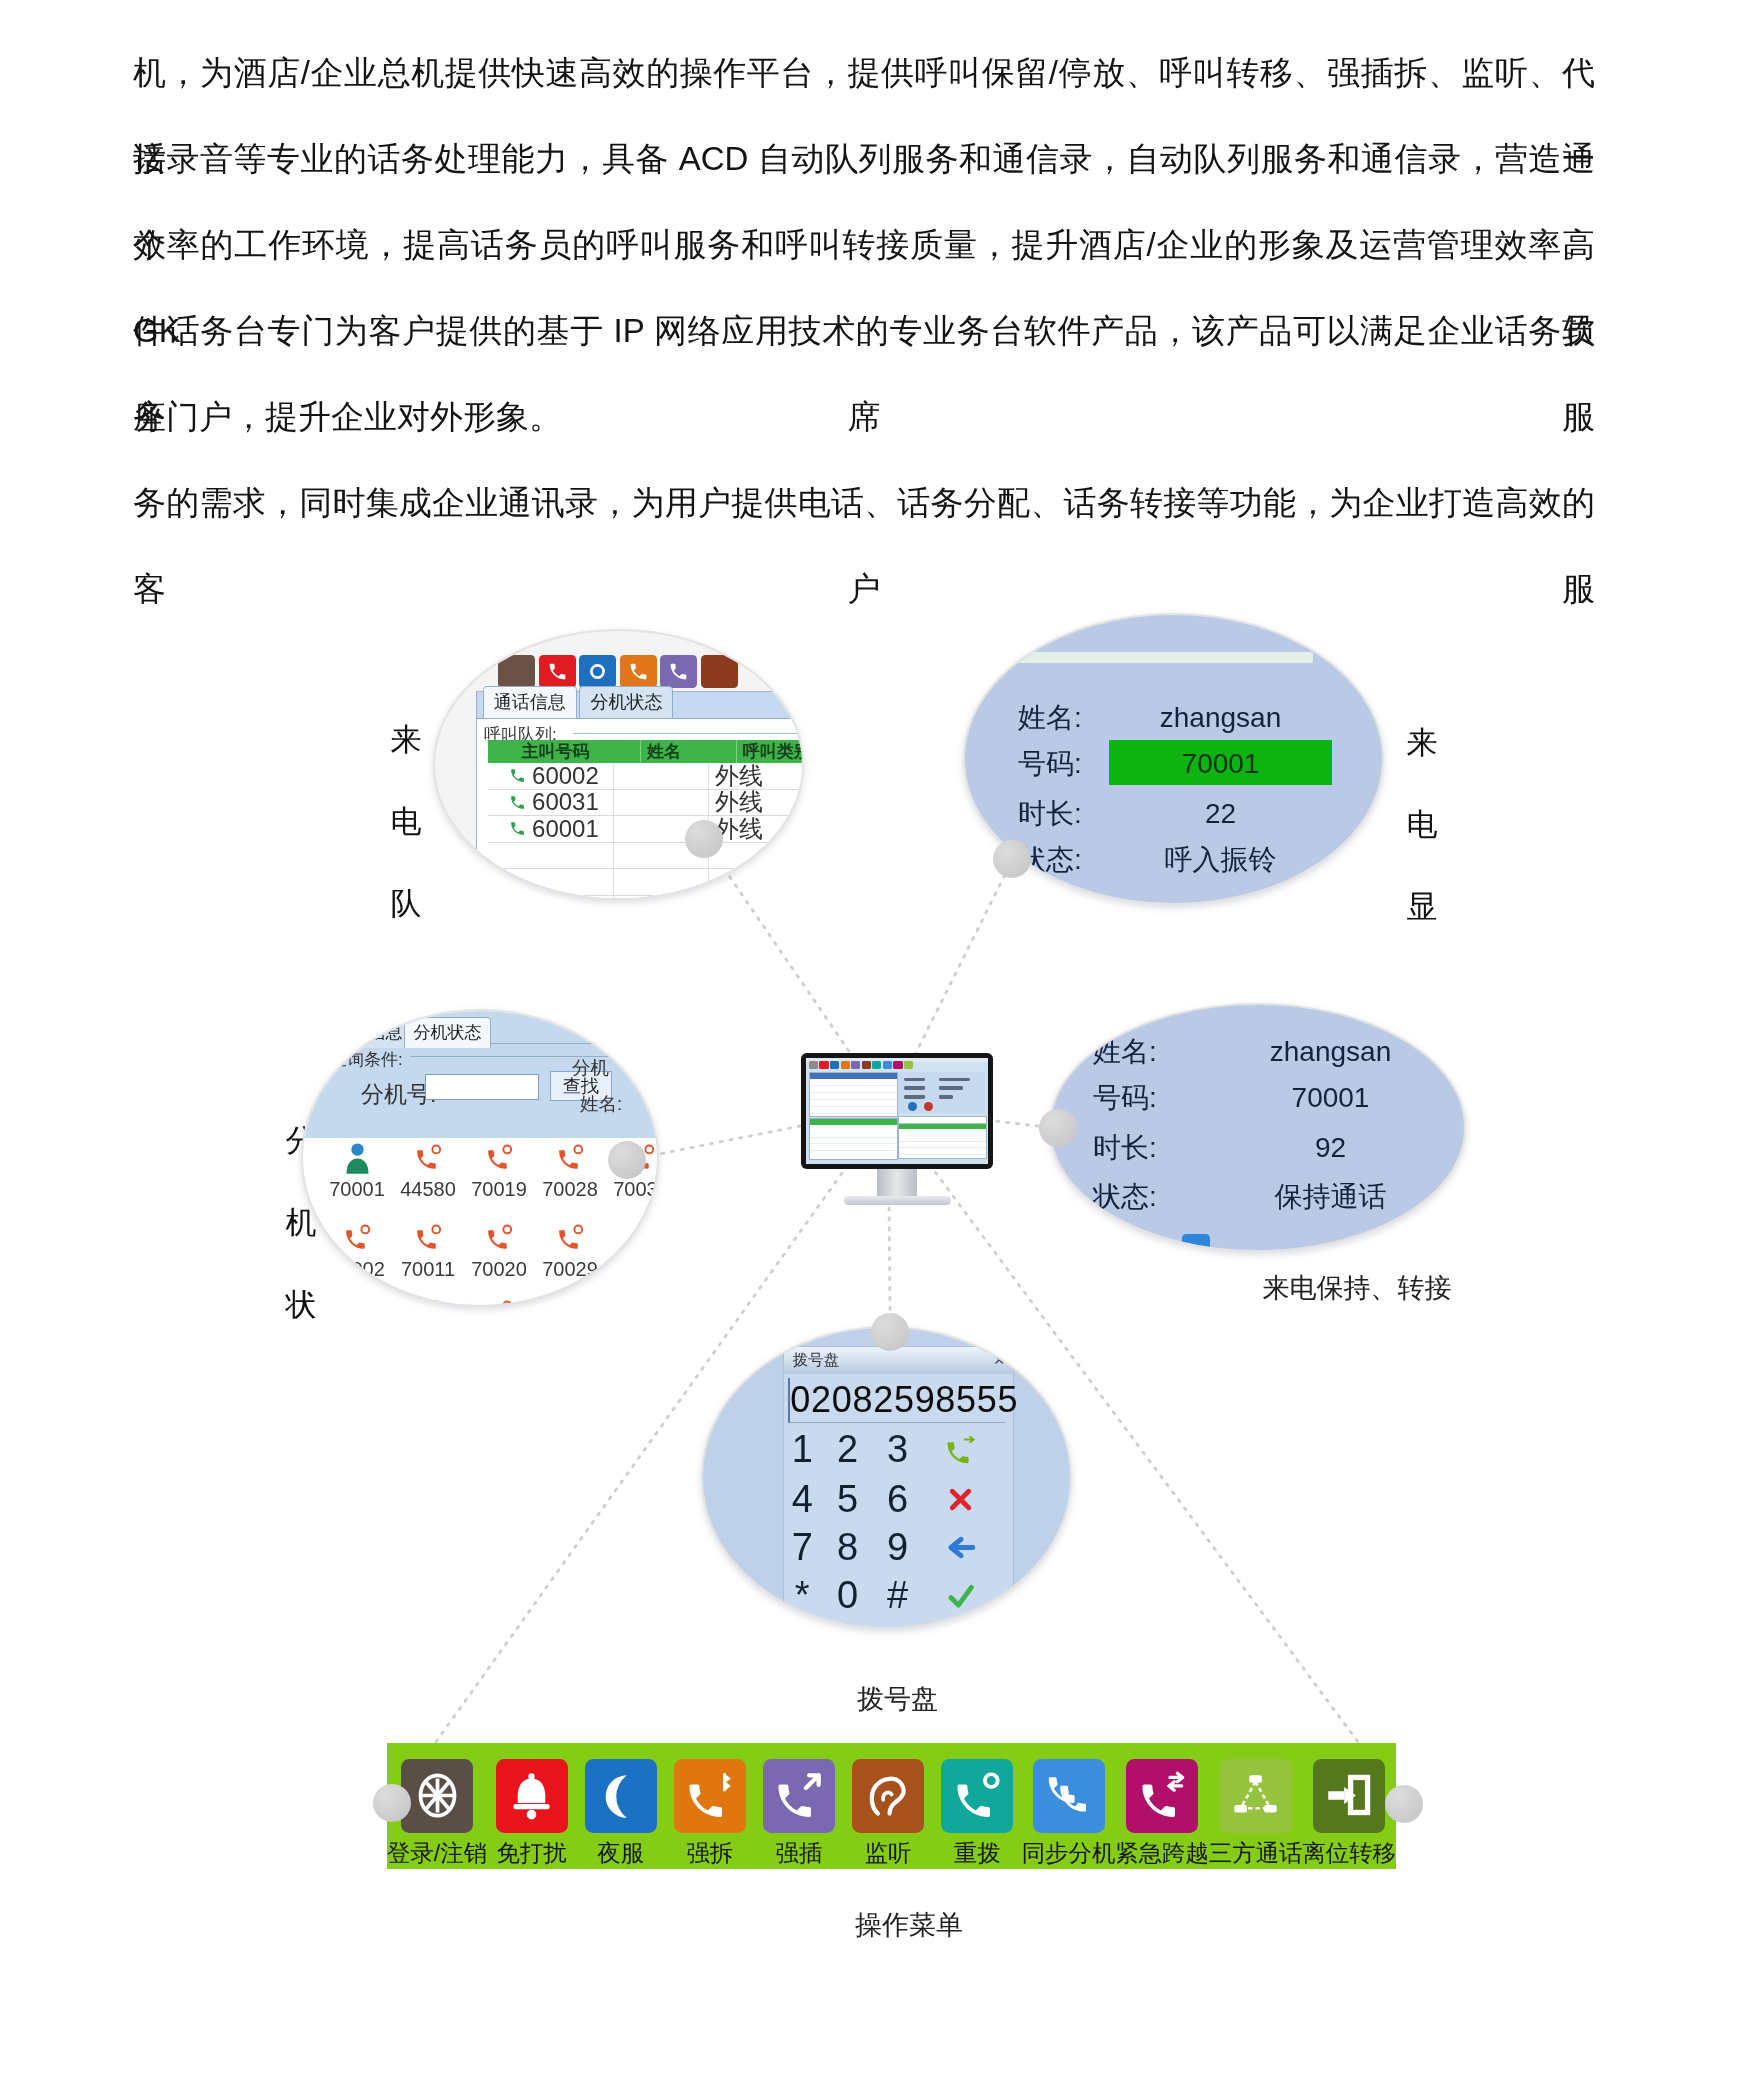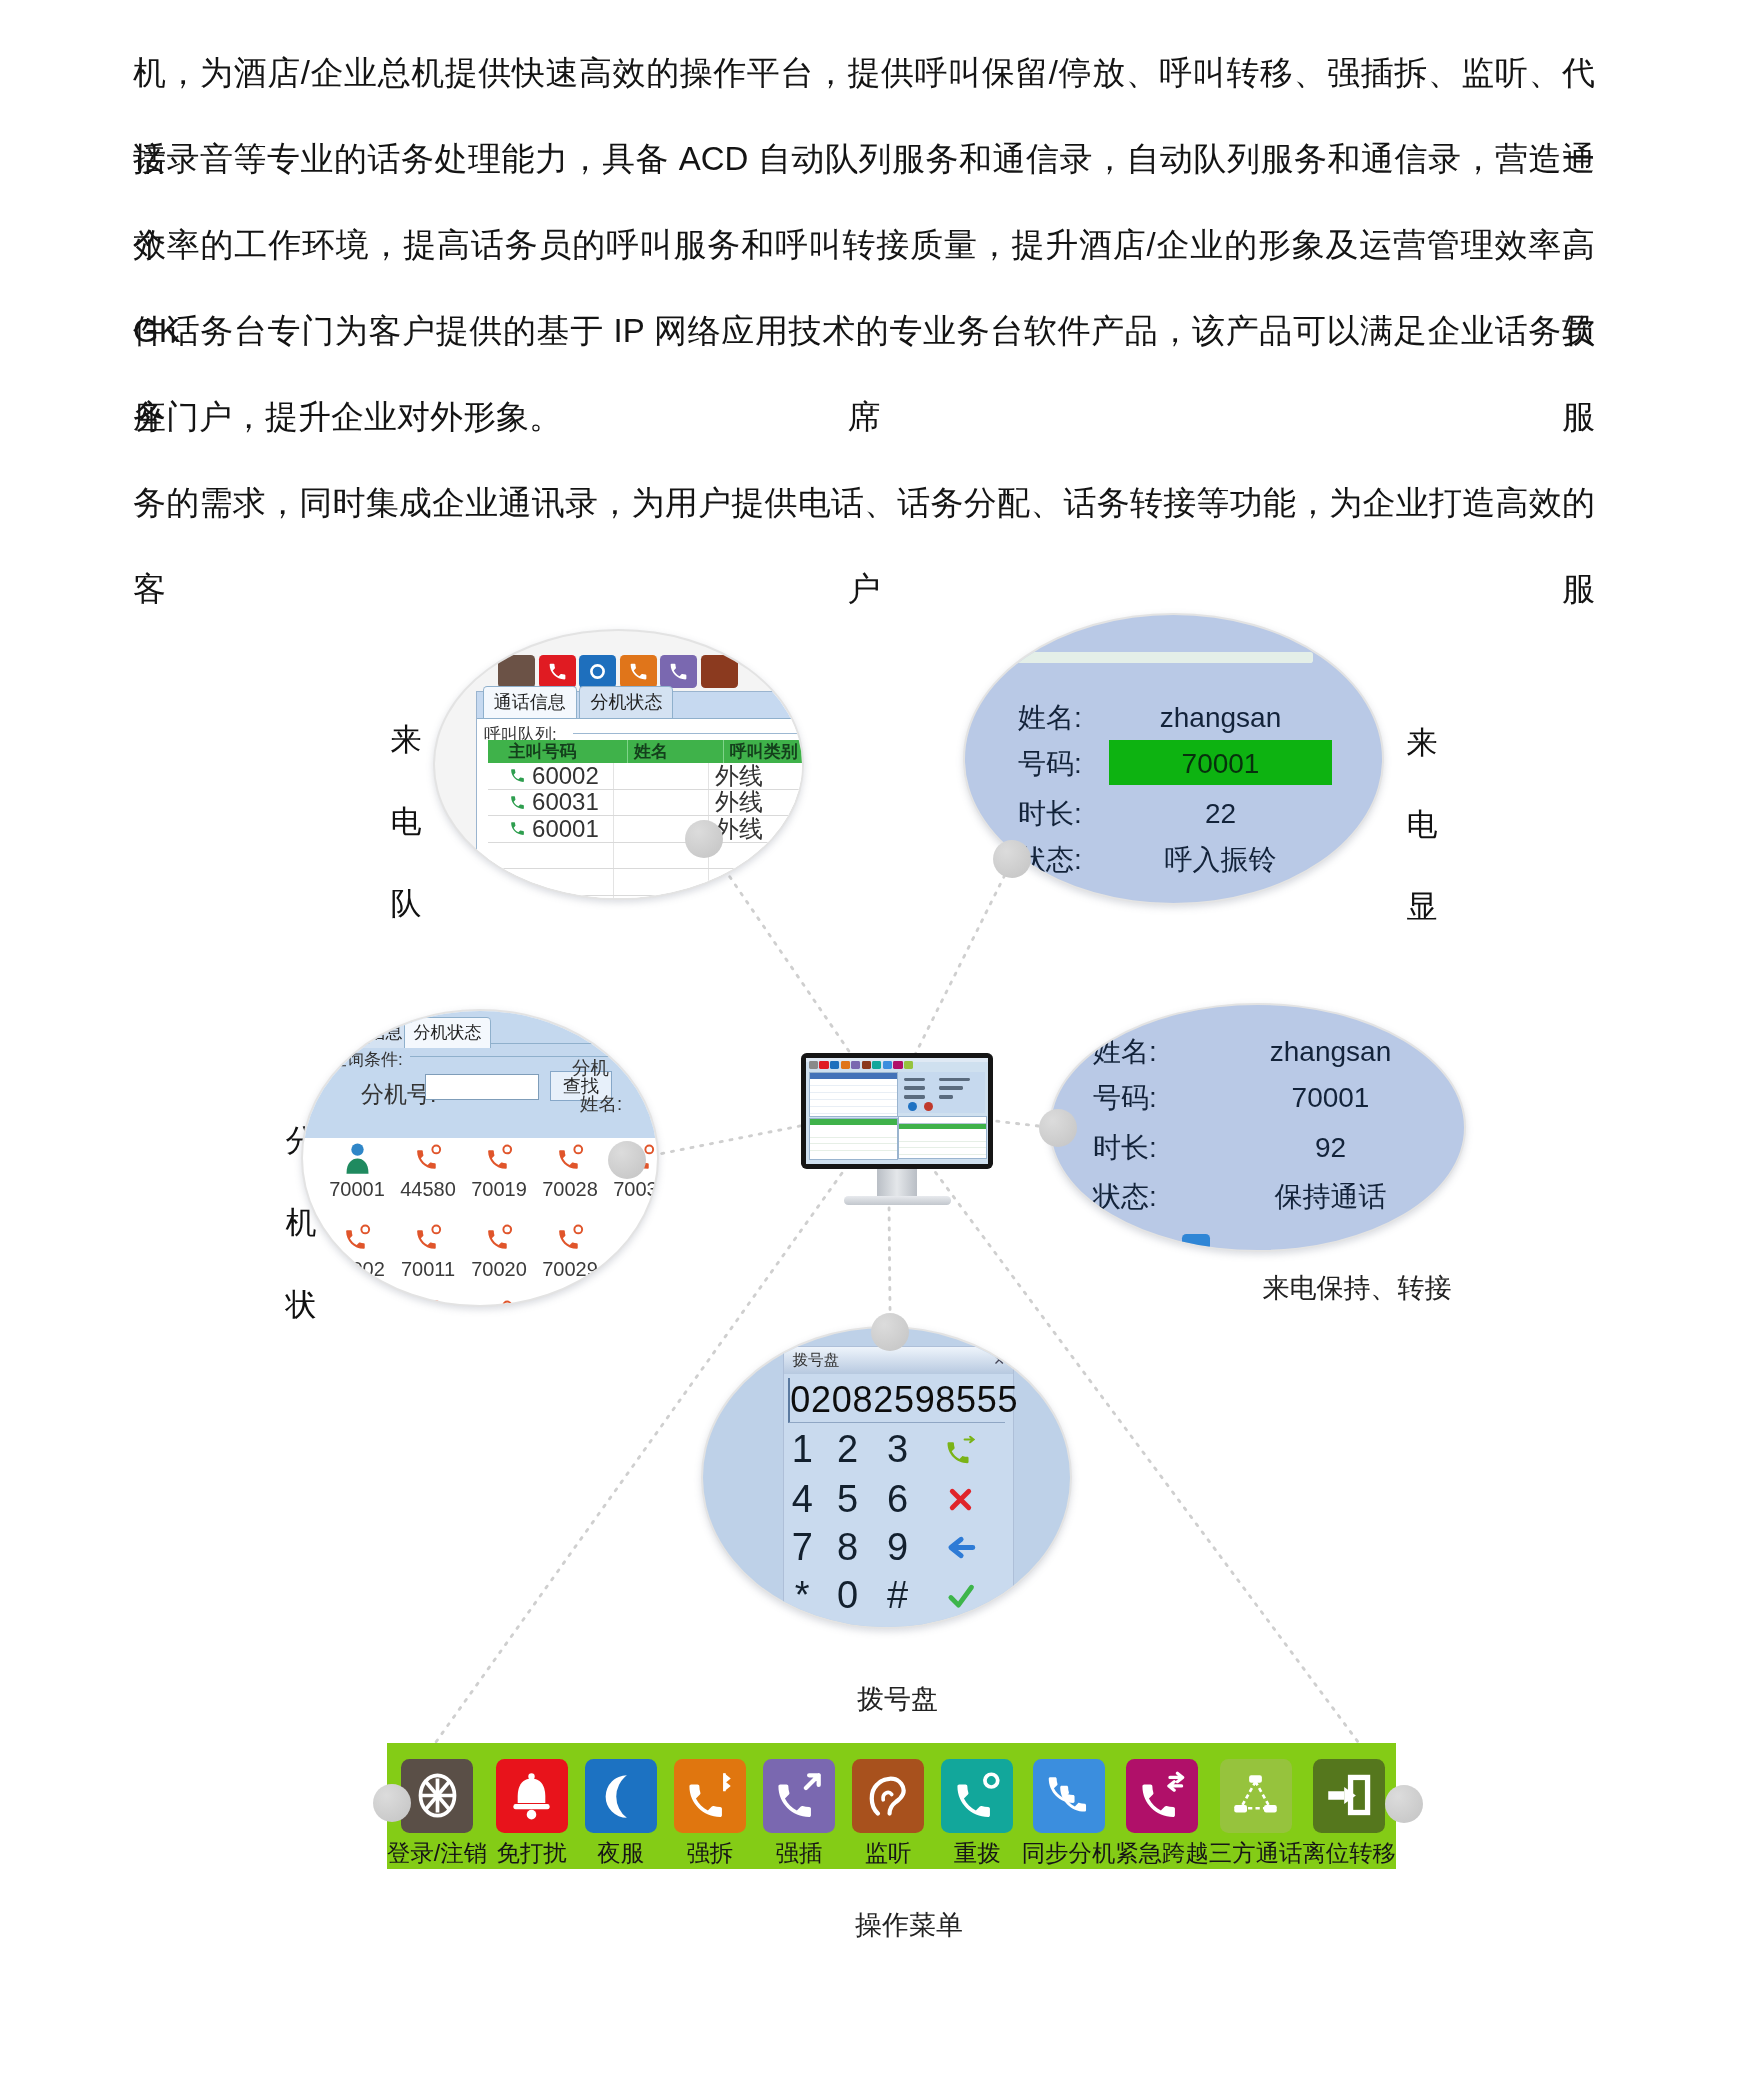--- a/index.html
+++ b/index.html
@@ -31,21 +31,21 @@
   .tl-window{position:absolute;left:41px;top:60px;width:455px;height:220px;background:#fff;border:1.4px solid #9ab4cf;}
   .tab-strip{position:absolute;left:0;top:0;height:27px;width:100%;background:#c6d9f0;border-bottom:1.4px solid #8fb0cc;display:flex;align-items:flex-end;padding-left:5.7px;box-sizing:border-box;}
   .tab{font-size:18px;color:#222;padding:2.8px 10px 4.3px;border:1.4px solid #8fb0cc;border-bottom:none;border-radius:4.3px 4.3px 0 0;margin-right:2.8px;}
   .tab.active{background:#f4f8fd;}
   .tab.plain{background:#d4e2f2;}
   .tl-queue-label{position:absolute;left:7px;top:31px;font-size:17px;color:#333;}
   .tl-groupline{position:absolute;left:96px;top:41px;width:348px;height:0;border-top:1.4px solid #9db8d2;}
   .tl-table{position:absolute;left:11.4px;top:48px;width:426px;}
   .tl-header{height:23px;background:#3fb24a;display:flex;align-items:center;font-size:17px;color:#14401c;font-weight:bold;}
   .tl-header span{display:block;}
-  .tl-h1{width:119px;padding-left:20px;}
+  .tl-h1{width:119px;padding-left:13px;margin-left:20px;}
   .tl-h2{width:89px;border-left:1.4px solid #7fd48a;padding-left:5.7px;}
   .tl-h3{width:auto;border-left:1.4px solid #7fd48a;padding-left:5.7px;}
   .tl-row{height:25.6px;display:flex;align-items:center;border-bottom:0.7px solid #d9d9d9;background:#fff;font-size:24px;color:#333;}
   .tl-c1{width:125px;display:flex;align-items:center;gap:5.7px;padding-left:21px;box-sizing:border-box;}
   .tl-c2{width:94px;border-left:0.7px solid #e3e3e3;height:100%;}
   .tl-c3{flex:1;border-left:0.7px solid #e3e3e3;height:100%;display:flex;align-items:center;padding-left:5.7px;}
   .tl-row svg{width:17px;height:17px;}
 
   
   .fld-row{position:absolute;height:37px;display:flex;align-items:center;font-size:28px;color:#13233a;}

